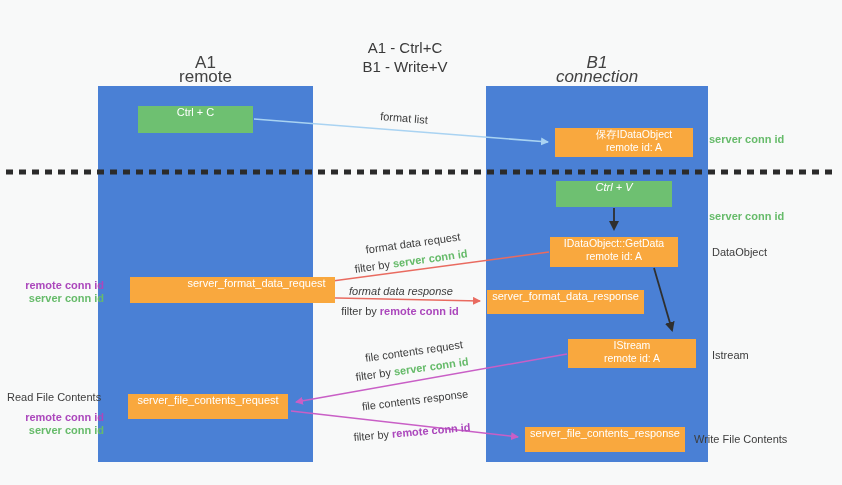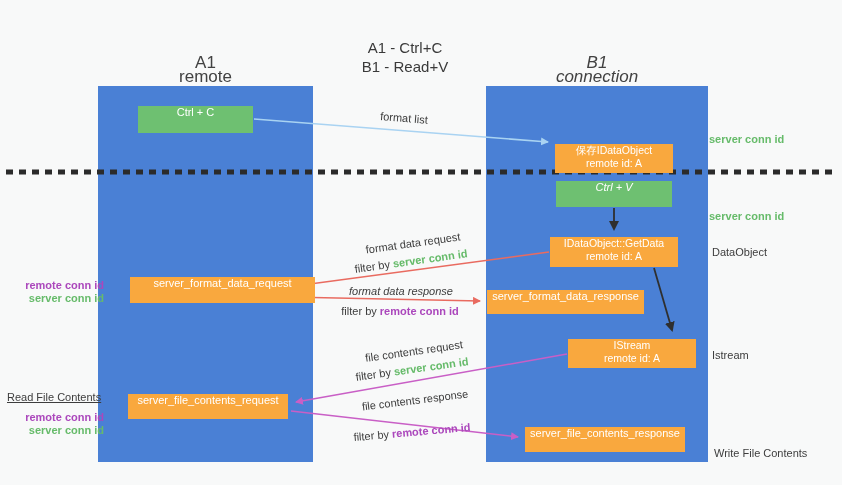--- a/index.html
+++ b/index.html
@@ -32,21 +32,21 @@
   .col{z-index:1;}
   .box,.lbl,.col-header,.title-block{z-index:3;}
 </style>
 </head>
 <body>
 
 <div class="stage">
 
   <div class="title-block">
     <div>A1 - Ctrl+C</div>
-    <div>B1 - Read+V</div>
+    <div>B1 - Write+V</div>
   </div>
 
   <div class="col-header" style="left:98px;top:56px;width:215px;">
     <div>A1</div>
     <div>remote</div>
   </div>
   <div class="col-header" style="left:486px;top:56px;width:222px;font-style:italic;">
     <div>B1</div>
     <div>connection</div>
   </div>
@@ -76,35 +76,35 @@
     <line x1="289" y1="297" x2="480" y2="301" stroke="#e96b60" stroke-width="1.5" marker-end="url(#mk-red)"></line>
     <line x1="654" y1="268" x2="672" y2="330" stroke="#2f2f2f" stroke-width="1.8" marker-end="url(#mk-black)"></line>
     <line x1="567" y1="354" x2="296" y2="402" stroke="#c95fc6" stroke-width="1.5" marker-end="url(#mk-mag)"></line>
     <line x1="291" y1="411" x2="518" y2="437" stroke="#c95fc6" stroke-width="1.5" marker-end="url(#mk-mag)"></line>
   </svg>
 
   <div class="box green" style="left:138px;top:106px;width:115px;height:27px;">
     <div>Ctrl + C</div>
   </div>
 
-  <div class="box orange" style="left:555px;top:144px;width:118px;height:29px;">
+  <div class="box orange" style="left:555px;top:128px;width:118px;height:29px;padding-left:20px;">
     <div class="small">保存IDataObject</div>
     <div class="small">remote id: A</div>
   </div>
 
   <div class="box green" style="left:556px;top:181px;width:116px;height:26px;font-style:italic;">
     <div>Ctrl + V</div>
   </div>
 
   <div class="box orange" style="left:550px;top:237px;width:128px;height:30px;">
     <div class="small">IDataObject::GetData</div>
     <div class="small">remote id: A</div>
   </div>
 
-  <div class="box orange" style="left:130px;top:277px;width:185px;height:26px;">
+  <div class="box orange" style="left:130px;top:277px;width:157px;height:26px;padding-left:48px;">
     <div>server_format_data_request</div>
   </div>
 
   <div class="box orange" style="left:487px;top:290px;width:157px;height:24px;">
     <div>server_format_data_response</div>
   </div>
 
   <div class="box orange" style="left:568px;top:339px;width:128px;height:29px;">
     <div class="small">IStream</div>
     <div class="small">remote id: A</div>
@@ -141,22 +141,22 @@
   <div class="lbl r7" style="left:415px;top:400px;">file contents response</div>
   <div class="lbl r5" style="left:412px;top:432px;">
     <span>filter by</span>
     <span class="purple-t">remote conn id</span>
   </div>
 
   <div class="lbl green-t" style="left:709px;top:133px;">server conn id</div>
   <div class="lbl green-t" style="left:709px;top:210px;">server conn id</div>
   <div class="lbl" style="left:712px;top:246px;">DataObject</div>
   <div class="lbl" style="left:712px;top:349px;">Istream</div>
-  <div class="lbl" style="left:714px;top:433px;margin-top:14px;">Write File Contents</div>
+  <div class="lbl" style="left:694px;top:433px;">Write File Contents</div>
 
   <div class="lbl purple-t side-right" style="left:12px;top:279px;">remote conn id</div>
   <div class="lbl green-t side-right" style="left:12px;top:292px;">server conn id</div>
 
-  <div class="lbl" style="left:7px;top:391px;text-decoration:underline;">Read File Contents</div>
+  <div class="lbl" style="left:7px;top:391px;">Read File Contents</div>
   <div class="lbl purple-t side-right" style="left:12px;top:411px;">remote conn id</div>
   <div class="lbl green-t side-right" style="left:12px;top:424px;">server conn id</div>
 
 </div>
 
 </body></html>

